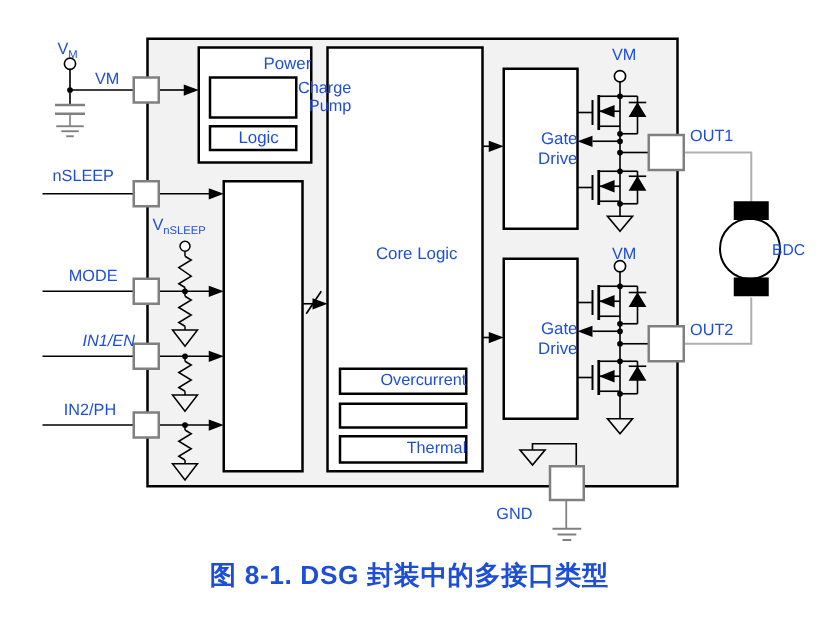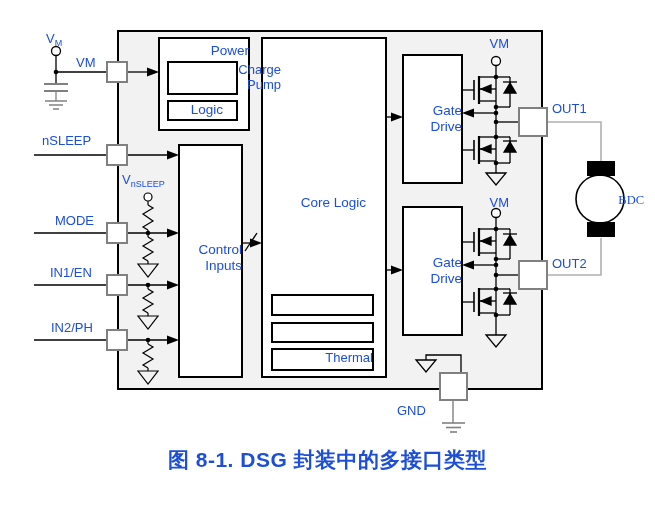--- a/index.html
+++ b/index.html
@@ -234,35 +234,35 @@
     <rect x="519" y="108" width="28" height="28"></rect>
     <rect x="519" y="261" width="28" height="28"></rect>
     <rect x="440" y="373" width="27" height="27"></rect>
   </g>
 </svg>
 
 <div class="lbl" style="left:46px;top:32px;"><span>V</span><span class="sub">M</span></div>
 <div class="lbl" style="left:76px;top:56px;">VM</div>
 <div class="lbl" style="left:42px;top:134px;">nSLEEP</div>
 <div class="lbl" style="left:55px;top:214px;">MODE</div>
-<div class="lbl" style="left:50px;top:266px;">IN1/EN</div>
+<div class="lbl" style="left:66px;top:266px;font-style:italic;">IN1/EN</div>
 <div class="lbl" style="left:51px;top:321px;">IN2/PH</div>
 <div class="lbl" style="left:122px;top:173px;"><span>V</span><span class="sub">nSLEEP</span></div>
 
 <div class="lbl ctr" style="left:159px;top:43px;width:90px;font-size:13.5px;">Power</div>
 <div class="lbl ctr" style="left:168px;top:63px;width:69px;font-size:13px;margin-left:44px;">Charge Pump</div>
 <div class="lbl ctr" style="left:168px;top:102px;width:55px;font-size:13.5px;">Logic</div>
-<div class="lbl ctr" style="left:179px;top:242px;width:63px;font-size:13.5px;">Control Inputs</div>
 <div class="lbl ctr" style="left:262px;top:195px;width:104px;font-size:13.5px;">Core Logic</div>
+<div class="lbl ctr" style="left:272px;top:297px;width:101px;">Overcurrent</div>
 <div class="lbl ctr" style="left:272px;top:351px;width:101px;">Thermal</div>
 <div class="lbl ctr" style="left:403px;top:103px;width:59px;font-size:13.5px;">Gate Drive</div>
 <div class="lbl ctr" style="left:403px;top:255px;width:59px;font-size:13.5px;">Gate Drive</div>
 
 <div class="lbl ctr" style="left:483px;top:37px;width:26px;">VM</div>
 <div class="lbl ctr" style="left:483px;top:196px;width:26px;">VM</div>
 <div class="lbl" style="left:552px;top:102px;">OUT1</div>
 <div class="lbl" style="left:552px;top:257px;">OUT2</div>
 <div class="lbl" style="left:397px;top:404px;">GND</div>
-<div class="lbl ctr" style="left:576px;top:193px;width:68px;font-size:12.5px;font-family:Liberation Serif, serif;">BDC</div>
+<div class="lbl ctr" style="left:576px;top:193px;width:68px;font-size:12.5px;">BDC</div>
 
 <div class="cap">图 8-1. DSG 封装中的多接口类型</div>
 
 </div>
 
 </body></html>

